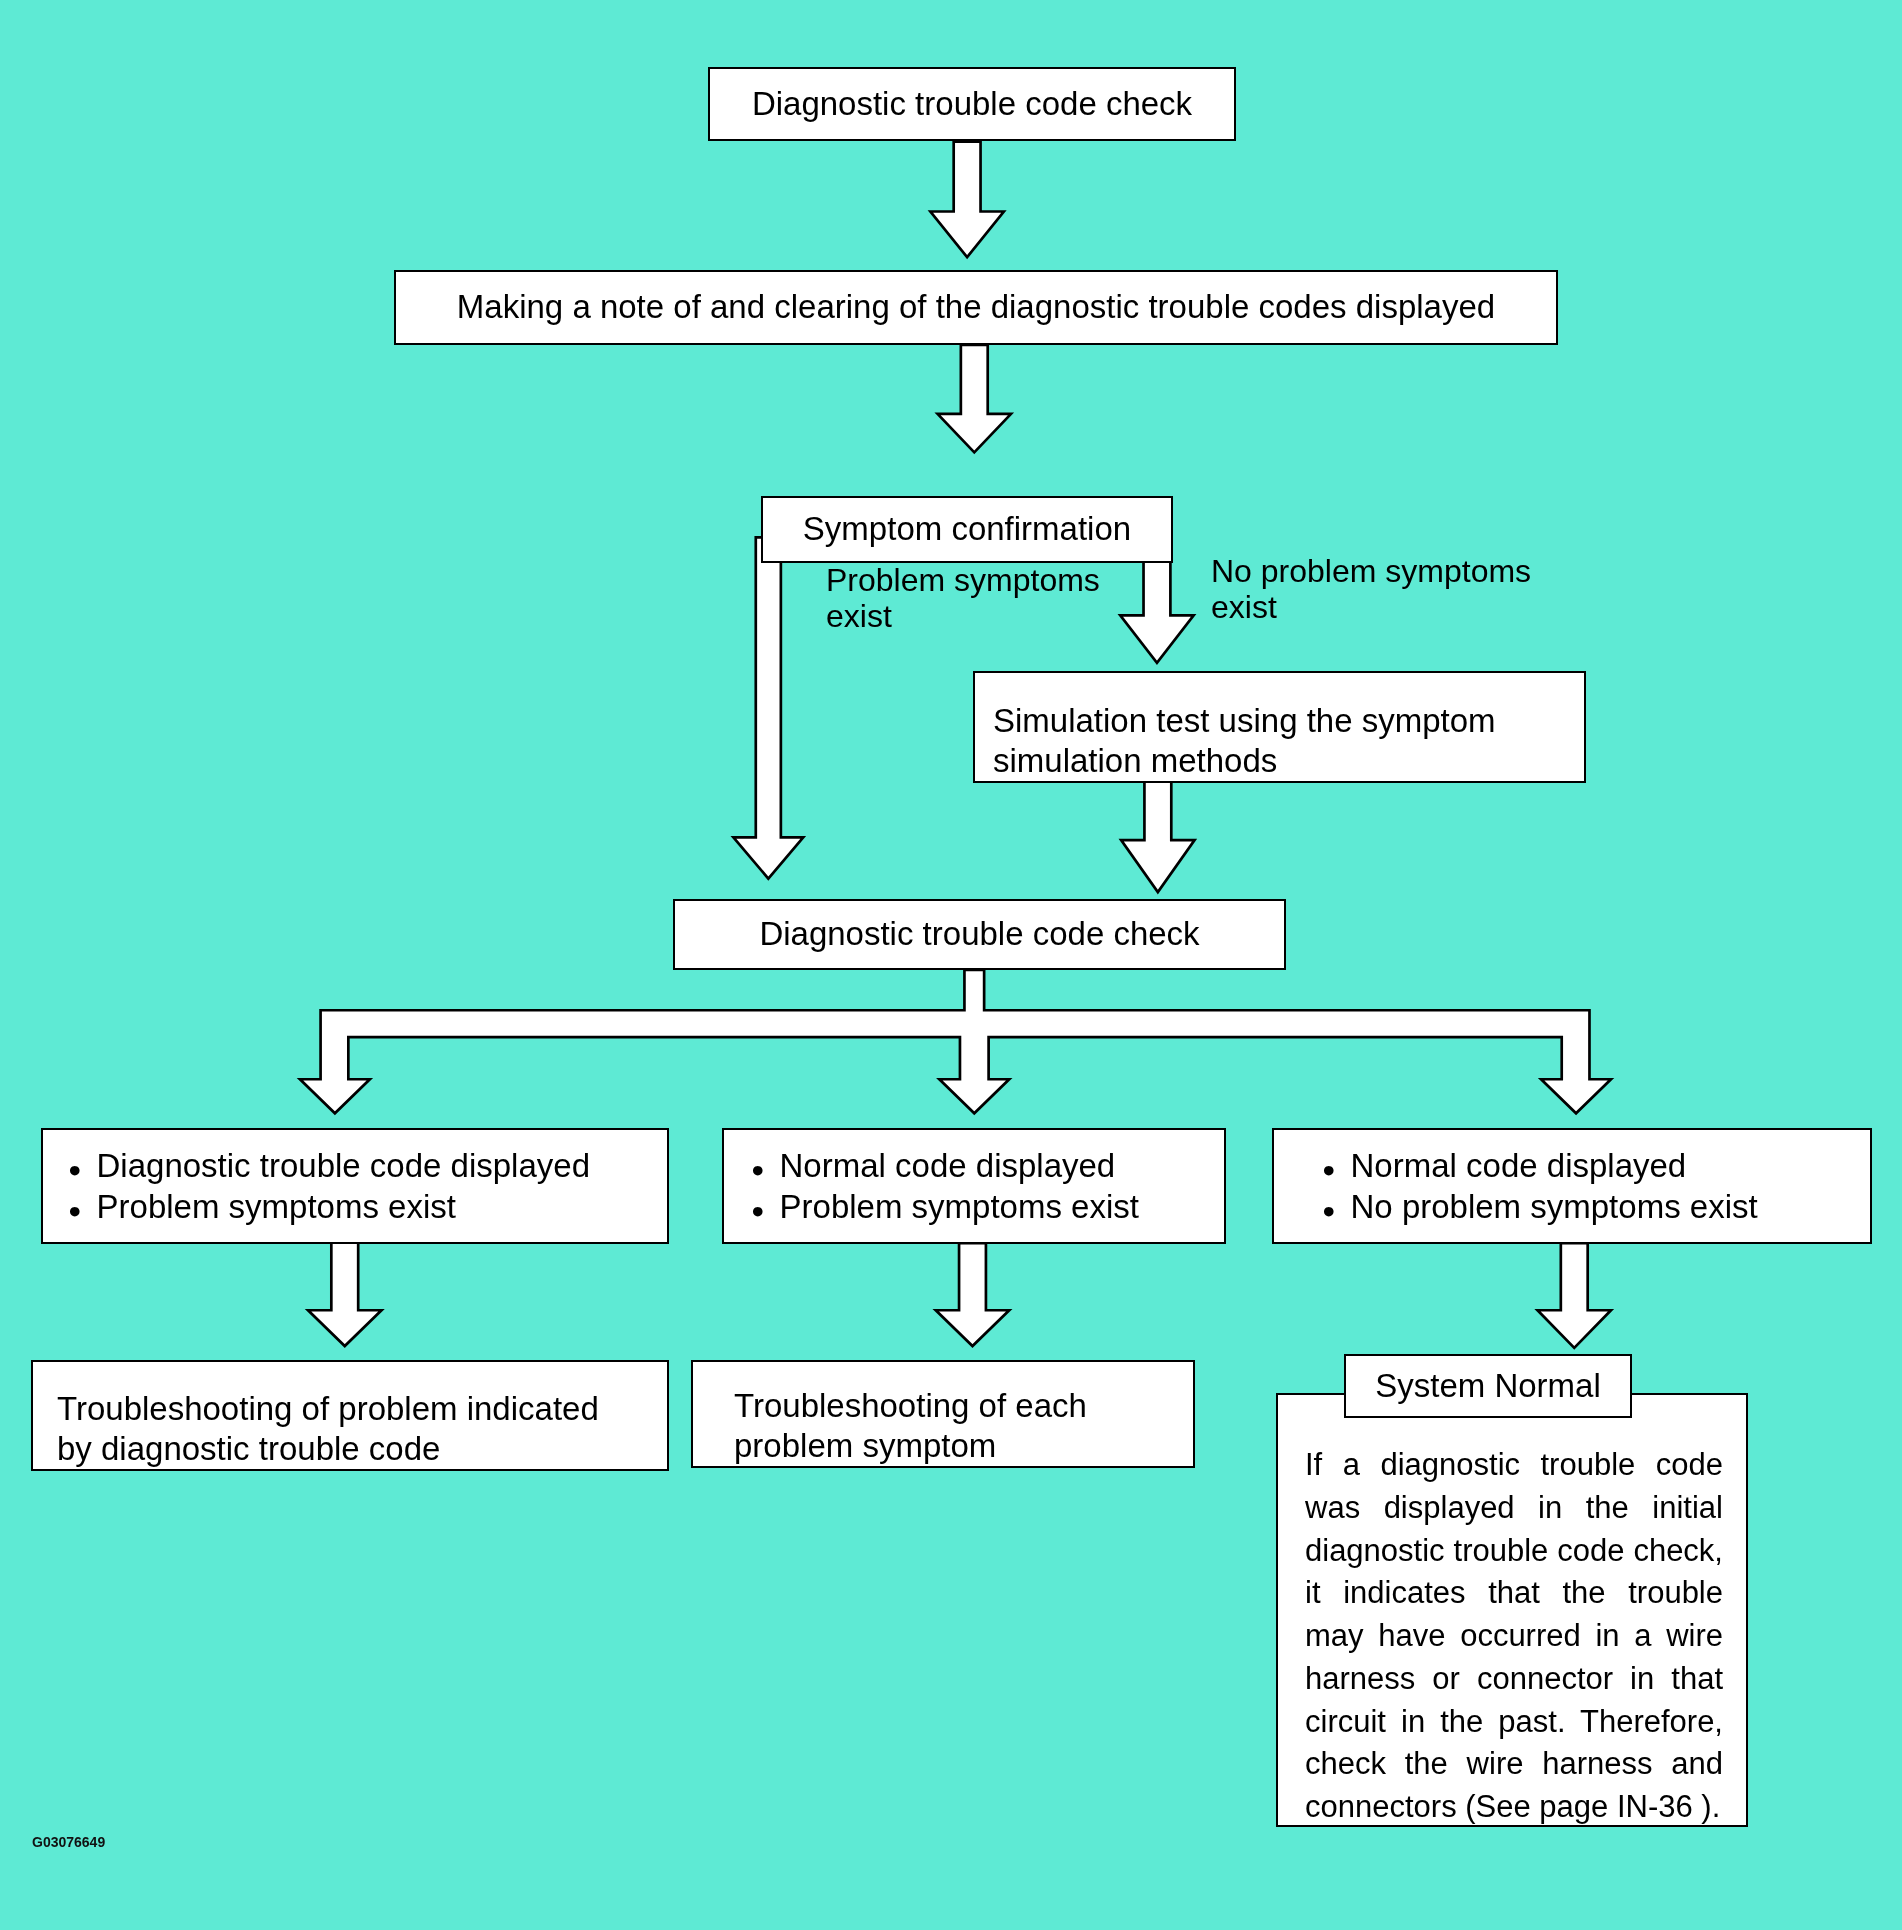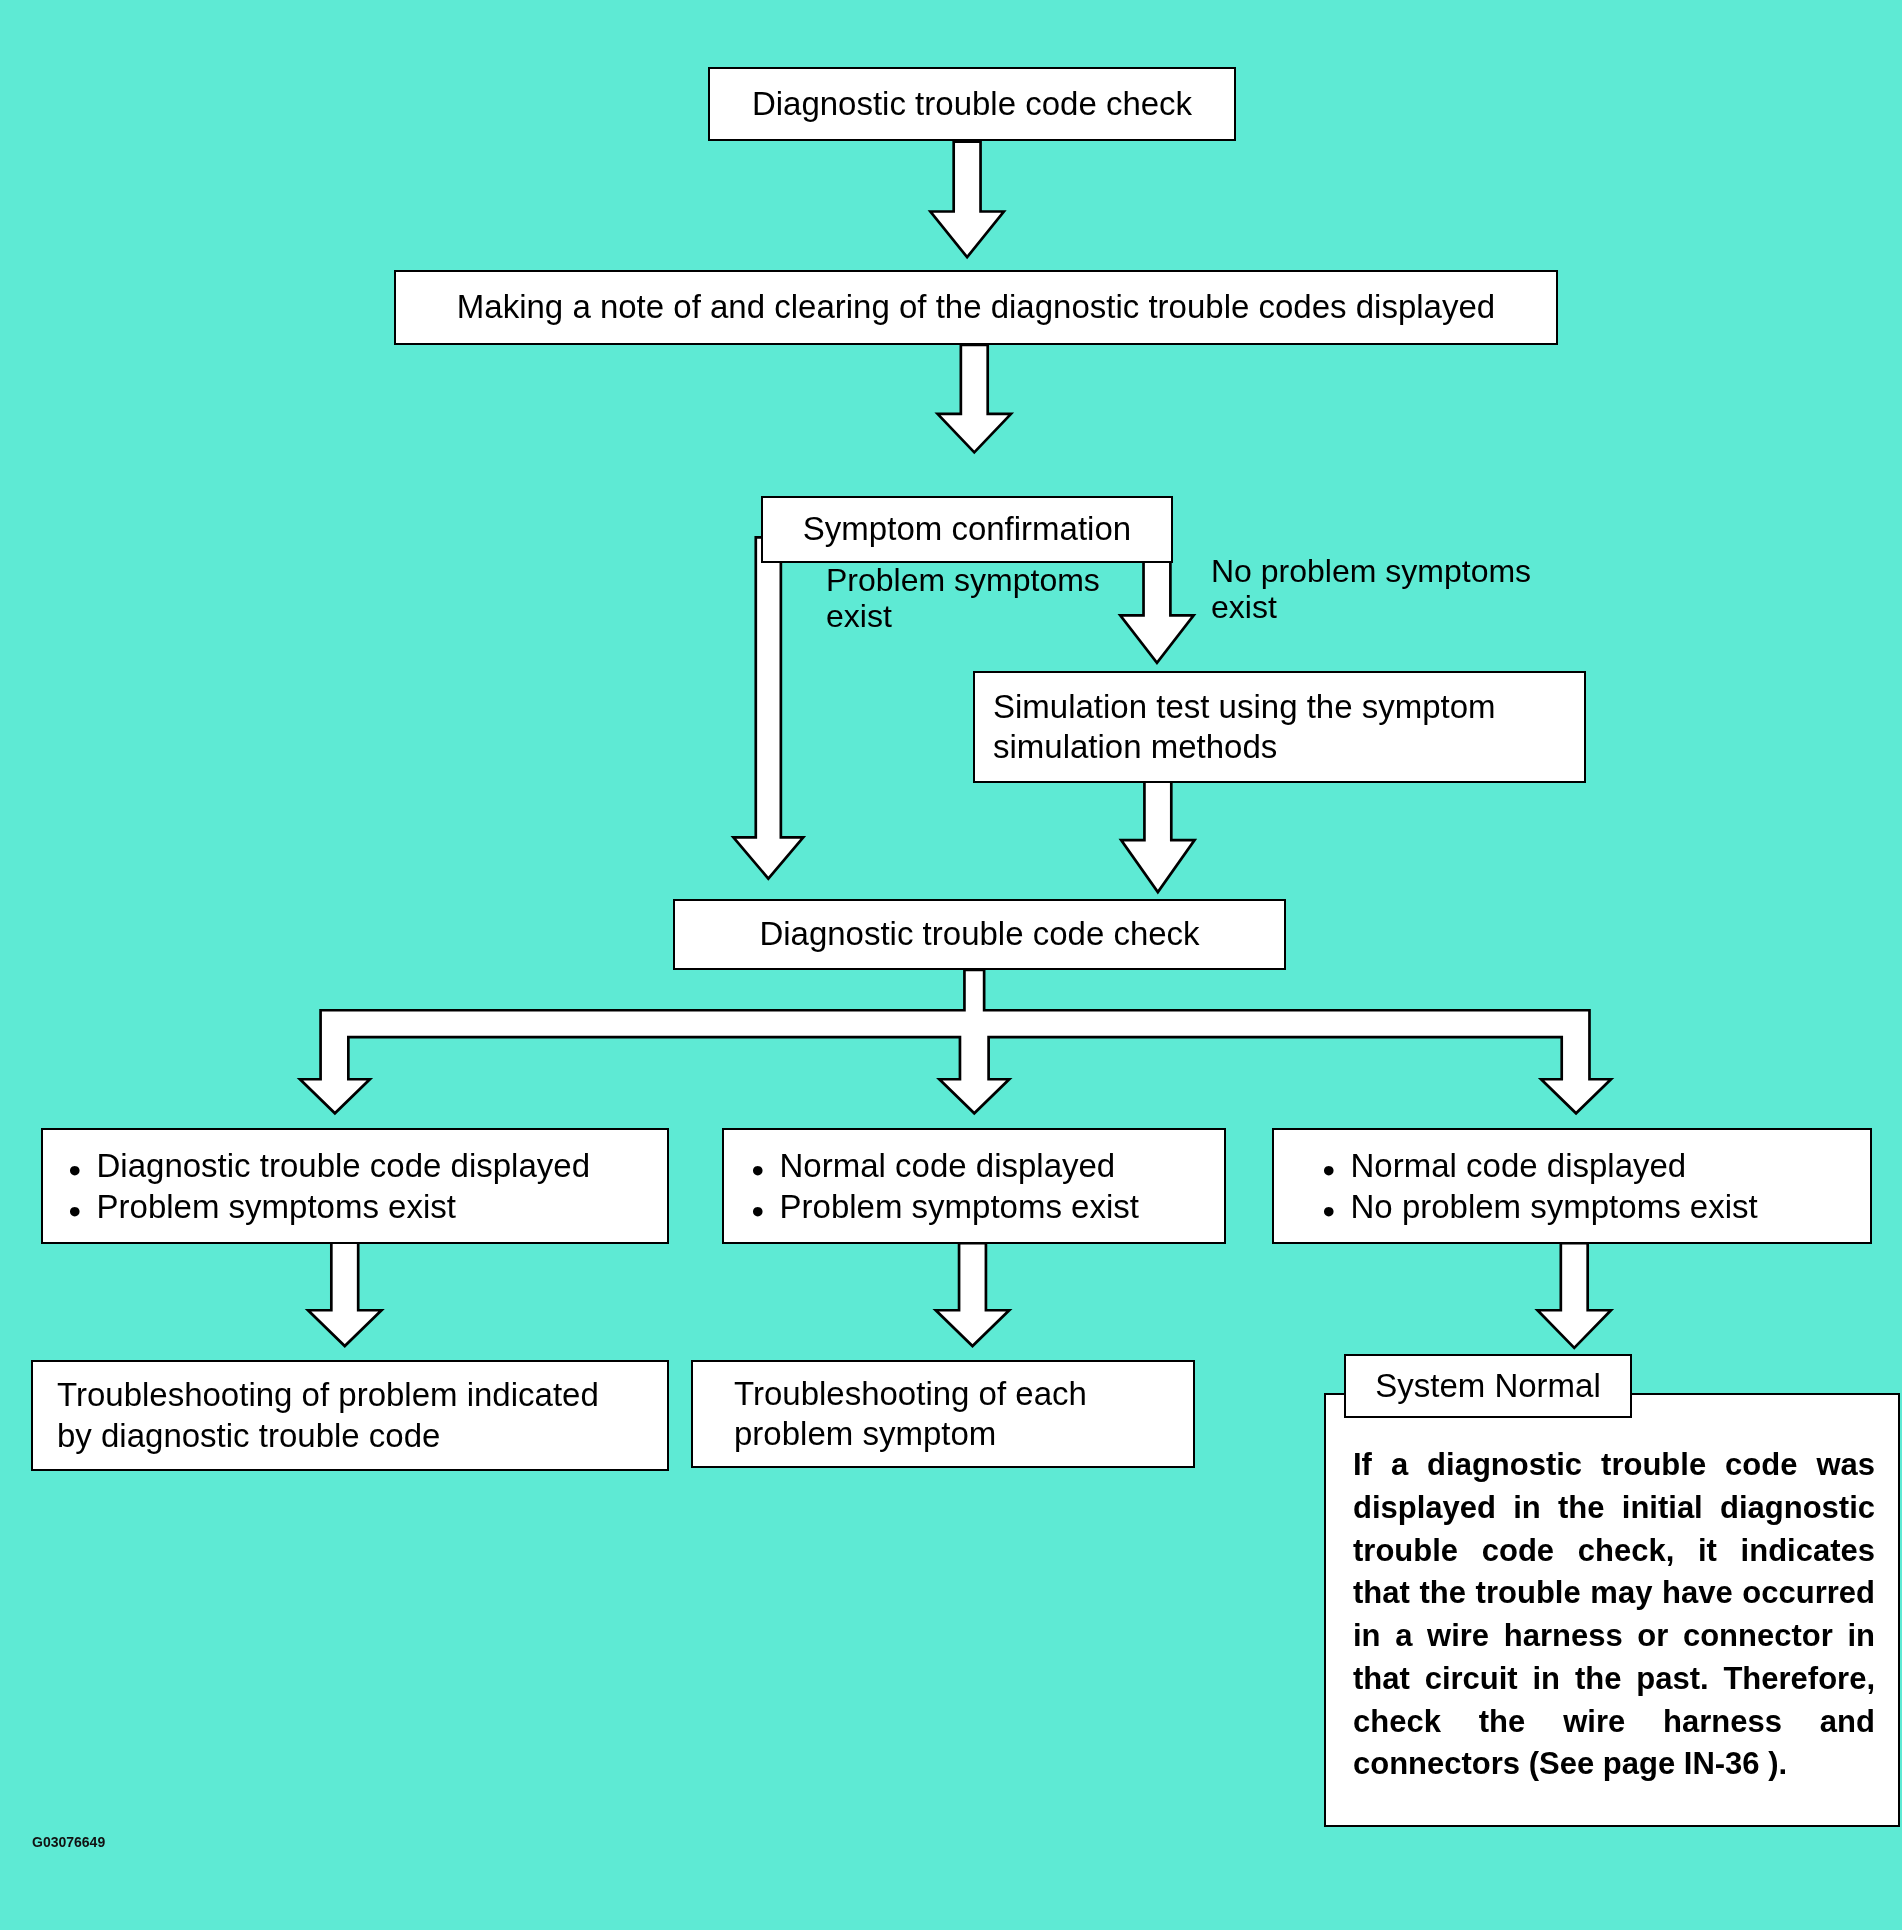--- a/index.html
+++ b/index.html
@@ -25,21 +25,21 @@
     box-sizing:border-box;
     font-size:33px;
     line-height:1.22;
     display:flex;
     flex-direction:column;
     justify-content:center;
     z-index:1;
   }
   .center{align-items:center;text-align:center;}
   .leftalign{align-items:flex-start;text-align:left;}
-  .preline{white-space:pre-line;}
+  .preline{white-space:pre-line;justify-content:flex-end;}
   .bullet-row{
     display:flex;
     align-items:baseline;
     gap:15px;
     line-height:1.25;
   }
   .bullet{
     font-size:22.4px;
     flex:0 0 auto;
   }
@@ -158,21 +158,21 @@
   <div class="box leftalign preline" style="left:31px;top:1360px;width:638px;height:111px;padding-left:24px;">
     <span>Troubleshooting of problem indicated
 by diagnostic trouble code</span>
   </div>
 
   <div class="box leftalign preline" style="left:691px;top:1360px;width:504px;height:108px;padding-left:41px;">
     <span>Troubleshooting of each
 problem symptom</span>
   </div>
 
-  <div class="box" id="system-normal-body-box" style="left:1324px;top:1393px;width:576px;height:434px;font-weight:bold;">
+  <div class="box" id="system-normal-body-box" style="left:1276px;top:1393px;width:472px;height:434px;">
     <span>If a diagnostic trouble code was displayed in the initial diagnostic trouble code check, it indicates that the trouble may have occurred in a wire harness or connector in that circuit in the past. Therefore, check the wire harness and connectors (See page IN-36 ).</span>
   </div>
 
   <div class="box center" style="left:1344px;top:1354px;width:288px;height:64px;z-index:2;">
     <span>System Normal</span>
   </div>
 
   <div id="figure-code">G03076649</div>
 
 </div>

